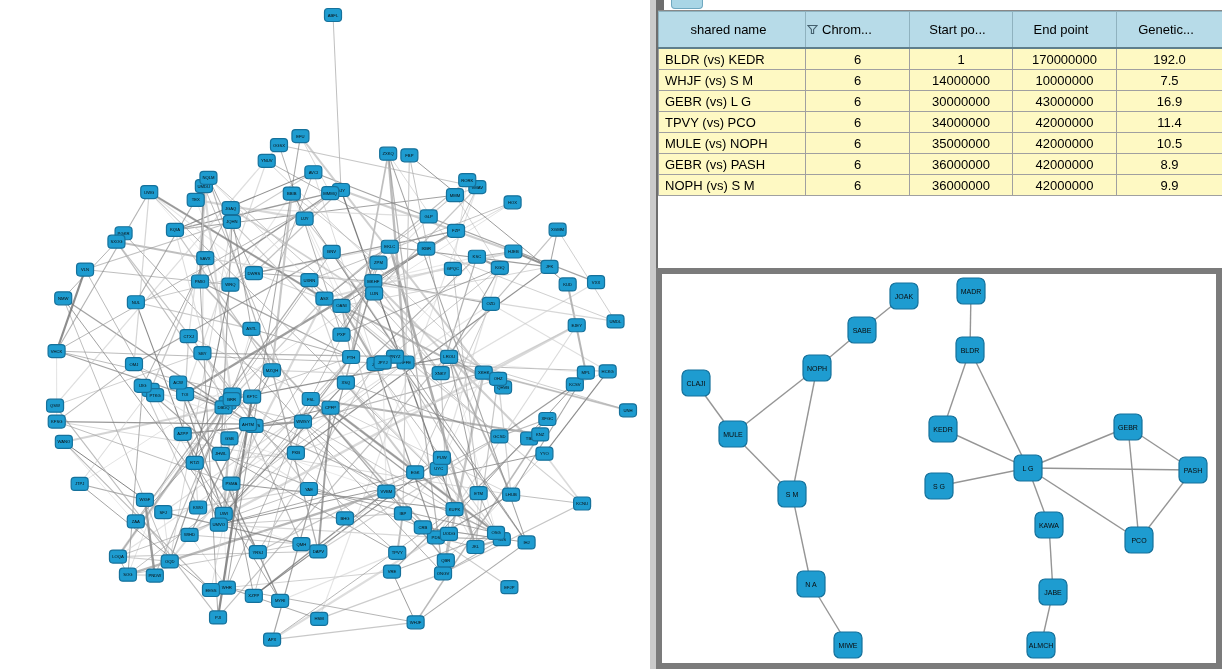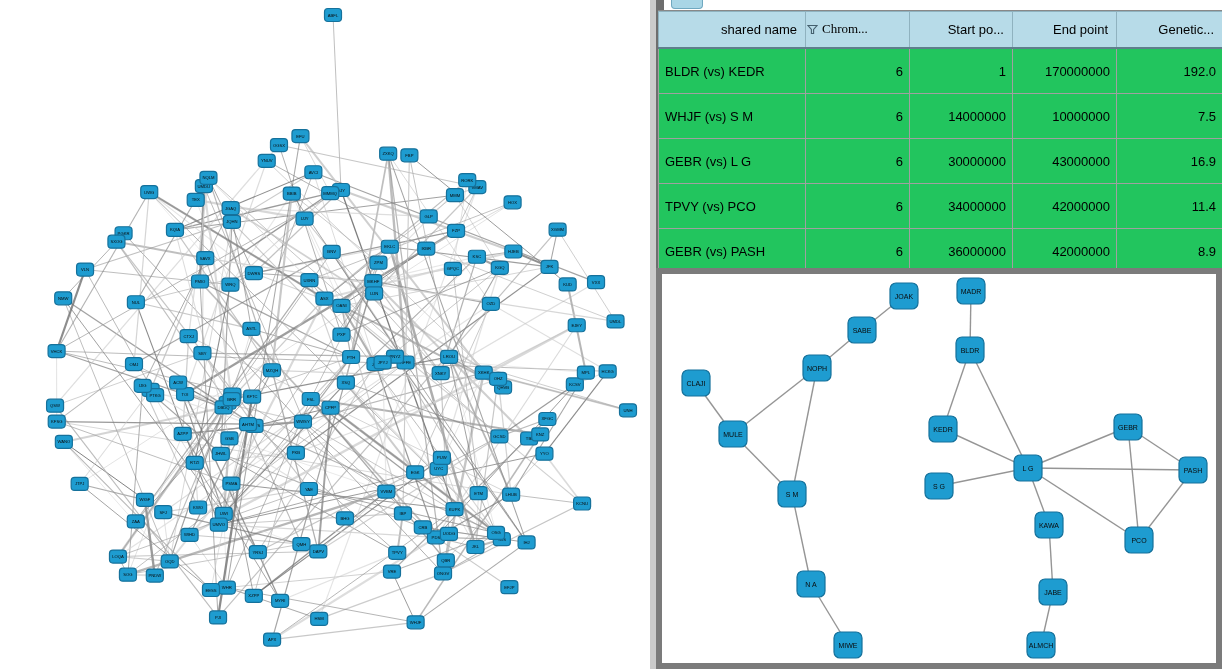--- a/index.html
+++ b/index.html
@@ -18,25 +18,25 @@
   #table-topstrip .tab{
     position:absolute;left:13px;top:0;width:30px;height:8px;background:#a9d6e6;
     border:1px solid #6fa8c0;border-top:none;border-radius:0 0 4px 4px;
   }
   table.attr{border-collapse:collapse;width:564px;table-layout:fixed;font-size:13px;color:#000;}
   table.attr th{
     background:#b7dbe8;height:33px;font-weight:normal;font-size:13px;
     border:1px solid #8fb2bf;border-bottom:2px solid #5f7f8c;white-space:nowrap;overflow:hidden;
   }
   table.attr td{
-    height:20px;border:1px solid #a0a0a0;background:#22c55e;white-space:nowrap;overflow:hidden;
-    padding:12px 6px;
+    height:20px;border:1px solid #a0a0a0;background:#fef9c3;white-space:nowrap;overflow:hidden;
+    padding:0 6px;
   }
-  .al{text-align:left;} .ar{text-align:right;padding-right:8px;}
-  th .hwrap{display:inline-flex;align-items:center;gap:4px;font-family:Liberation Serif, serif;}
+  .al{text-align:left;} .ar{text-align:center;padding-right:8px;}
+  th .hwrap{display:inline-flex;align-items:center;gap:4px;}
   #net-panel{
     position:absolute;left:656px;top:268px;width:566px;height:401px;
     background:#7b7b7b;box-sizing:border-box;padding:6px;
   }
   #net-canvas{background:#fff;display:block;}
   svg text{pointer-events:none;}
 </style>
 </head>
 <body>
 
@@ -1058,25 +1058,39 @@
           <td class="ar">16.9</td>
         </tr>
         <tr>
           <td class="al">TPVY (vs) PCO</td>
           <td class="ar">6</td>
           <td class="ar">34000000</td>
           <td class="ar">42000000</td>
           <td class="ar">11.4</td>
         </tr>
         <tr>
+          <td class="al">MULE (vs) NOPH</td>
+          <td class="ar">6</td>
+          <td class="ar">35000000</td>
+          <td class="ar">42000000</td>
+          <td class="ar">10.5</td>
+        </tr>
+        <tr>
           <td class="al">GEBR (vs) PASH</td>
           <td class="ar">6</td>
           <td class="ar">36000000</td>
           <td class="ar">42000000</td>
           <td class="ar">8.9</td>
+        </tr>
+        <tr>
+          <td class="al">NOPH (vs) S M</td>
+          <td class="ar">6</td>
+          <td class="ar">36000000</td>
+          <td class="ar">42000000</td>
+          <td class="ar">9.9</td>
         </tr>
       </tbody>
   </table>
 </div>
 
 <div id="net-panel">
   <svg id="net-canvas" width="554" height="389" viewBox="0 0 554 389">
       <line x1="242" y1="22" x2="200" y2="56" stroke="#8f8f8f" stroke-width="1.4" stroke-opacity="0.95"></line>
       <line x1="200" y1="56" x2="155" y2="94" stroke="#8f8f8f" stroke-width="1.4" stroke-opacity="0.95"></line>
       <line x1="155" y1="94" x2="71" y2="160" stroke="#8f8f8f" stroke-width="1.4" stroke-opacity="0.95"></line>

